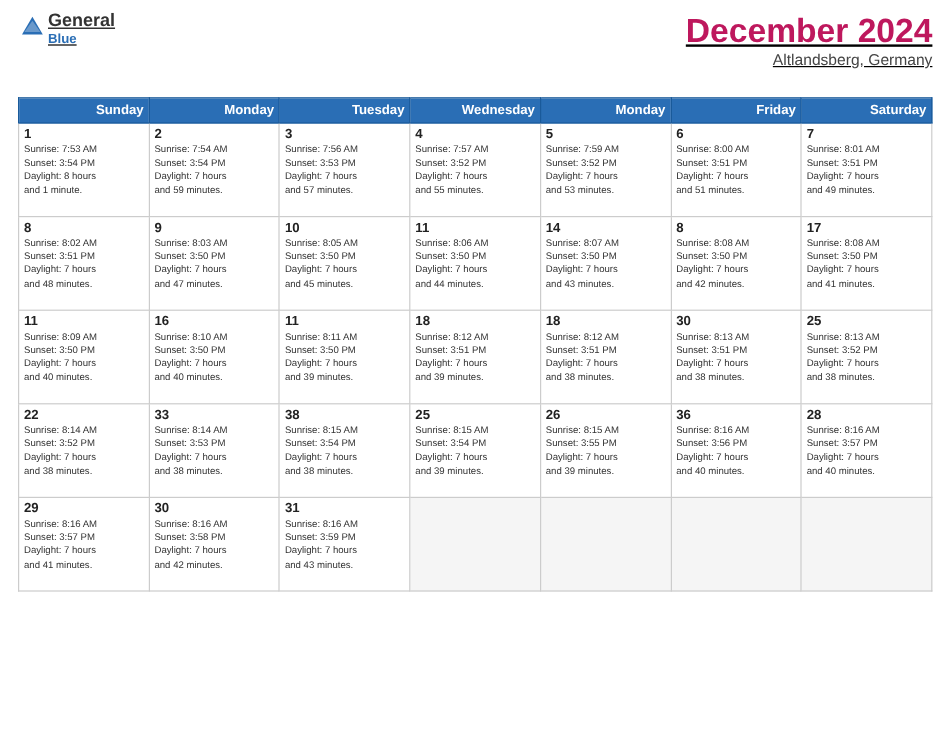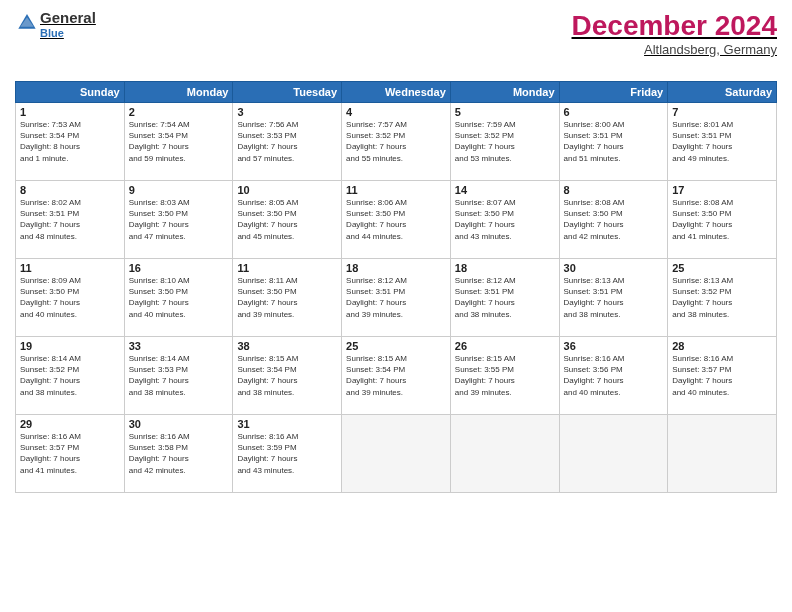--- a/index.html
+++ b/index.html
@@ -206,21 +206,21 @@
             <span class="day-number">30</span>
             <div class="day-info">Sunrise: 8:13 AM<br>Sunset: 3:51 PM<br>Daylight: 7 hours<br>and 38 minutes.</div>
           </td>
           <td>
             <span class="day-number">25</span>
             <div class="day-info">Sunrise: 8:13 AM<br>Sunset: 3:52 PM<br>Daylight: 7 hours<br>and 38 minutes.</div>
           </td>
         </tr>
         <tr class="week-row">
           <td>
-            <span class="day-number">19</span>
+            <span class="day-number">22</span>
             <div class="day-info">Sunrise: 8:14 AM<br>Sunset: 3:52 PM<br>Daylight: 7 hours<br>and 38 minutes.</div>
           </td>
           <td>
             <span class="day-number">33</span>
             <div class="day-info">Sunrise: 8:14 AM<br>Sunset: 3:53 PM<br>Daylight: 7 hours<br>and 38 minutes.</div>
           </td>
           <td>
             <span class="day-number">38</span>
             <div class="day-info">Sunrise: 8:15 AM<br>Sunset: 3:54 PM<br>Daylight: 7 hours<br>and 38 minutes.</div>
           </td>

